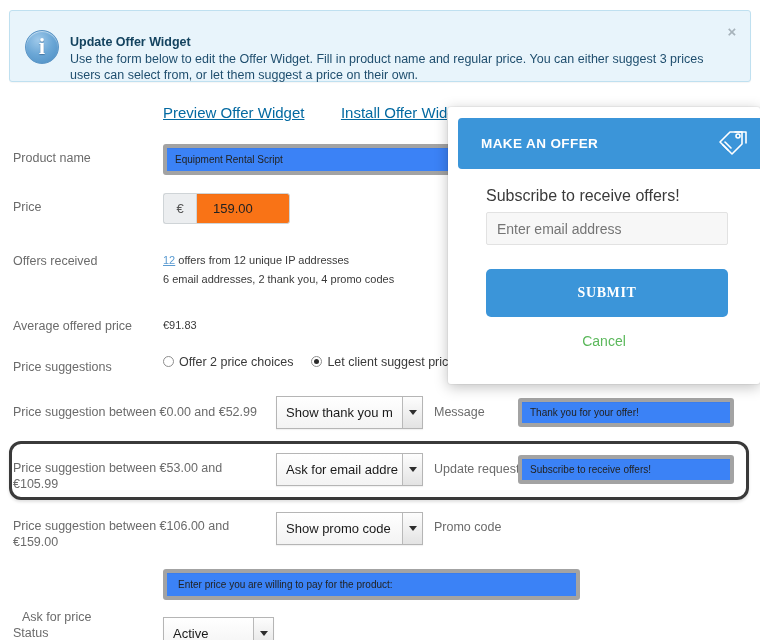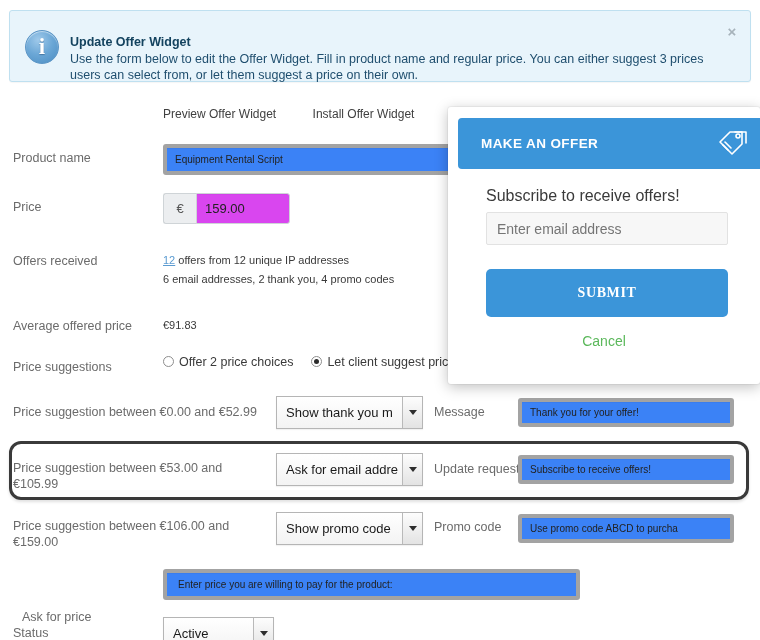--- a/index.html
+++ b/index.html
@@ -45,21 +45,21 @@
   .alert-close {
     position: absolute; right: 10px; top: 13px;
     width: 16px; height: 16px; line-height: 15px; text-align: center;
     color: #a7b3bb; font-size: 15px; font-weight: bold; cursor: pointer;
     font-family: "Liberation Sans", sans-serif;
   }
 
   
   .toplinks { position: absolute; left: 163px; top: 104px; }
   .toplinks a {
-    color: #404040; font-size: 12px; 
+    color: #0369a1; font-size: 15px; text-decoration: underline;
     margin-right: 32px; cursor: pointer;
   }
 
   
   .flabel {
     position: absolute; font-size: 12.5px; color: #6b6b6b; line-height: 16px;
   }
   .finput {
     position: absolute;
     background: #3b82f6; border: 4px solid #a3a3a3; border-radius: 3px;
@@ -72,22 +72,22 @@
   .statictext a { color: #5b9bd1; text-decoration: underline; }
 
   
   .pgroup { position: absolute; left: 163px; top: 193px; display: flex; height: 31px; }
   .pgroup .addon {
     width: 33px; background: #eceef0; border: 1px solid #cfd4d7; border-right: none;
     border-radius: 3px 0 0 3px; font-size: 13px; color: #555;
     display: flex; align-items: center; justify-content: center;
   }
   .pgroup .pin {
-    width: 94px; background: #d946ef; border: 1px solid #cfd4d7; border-radius: 0 3px 3px 0;
-    font-size: 13px; color: #222; padding: 0 8px; font-family: "Liberation Sans", sans-serif;
+    width: 94px; background: #f97316; border: 1px solid #cfd4d7; border-radius: 0 3px 3px 0;
+    font-size: 13px; color: #222; padding: 0 16px; font-family: "Liberation Sans", sans-serif;
     box-shadow: inset 0 1px 1px rgba(0,0,0,0.035); outline: none;
   }
 
   
   .radiorow { position: absolute; left: 163px; top: 355px; font-size: 12.5px; color: #3a3a3a; }
   .radiorow label { margin-right: 18px; cursor: pointer; white-space: nowrap; }
   .rdo {
     display: inline-block; width: 11px; height: 11px; border-radius: 50%;
     border: 1px solid #8e8e8e; background: #fff; vertical-align: -1px; margin-right: 5px;
     position: relative;
@@ -225,21 +225,20 @@
   </div>
   <div class="flabel" style="left:434px; top:461px;">Update request</div>
   <input class="finput" style="left: 518px; top: 455px; width: 216px; height: 29px;" value="Subscribe to receive offers!">
 
   <div class="flabel" style="left:13px; top:518px; width:250px;">Price suggestion between €106.00 and €159.00</div>
   <div class="sel" style="left:276px; top:512px; width:147px;">
     <span class="seltext">Show promo code</span>
     <span class="arrow"></span>
   </div>
   <div class="flabel" style="left:434px; top:519px;">Promo code</div>
-  <input class="finput" style="left: 518px; top: 514px; width: 216px; height: 29px;" value="Use promo code ABCD to purcha">
 
   <div class="flabel" style="left:22px; top:577px;margin-top:32px;">Ask for price</div>
   <input class="finput" style="left: 163px; top: 569px; width: 417px; height: 31px; padding-left: 11px;" value="Enter price you are willing to pay for the product:">
 
   <div class="flabel" style="left:13px; top:625px;">Status</div>
   <div class="sel" style="left:163px; top:617px; width:111px;">
     <span class="seltext">Active</span>
     <span class="arrow"></span>
   </div>
 

